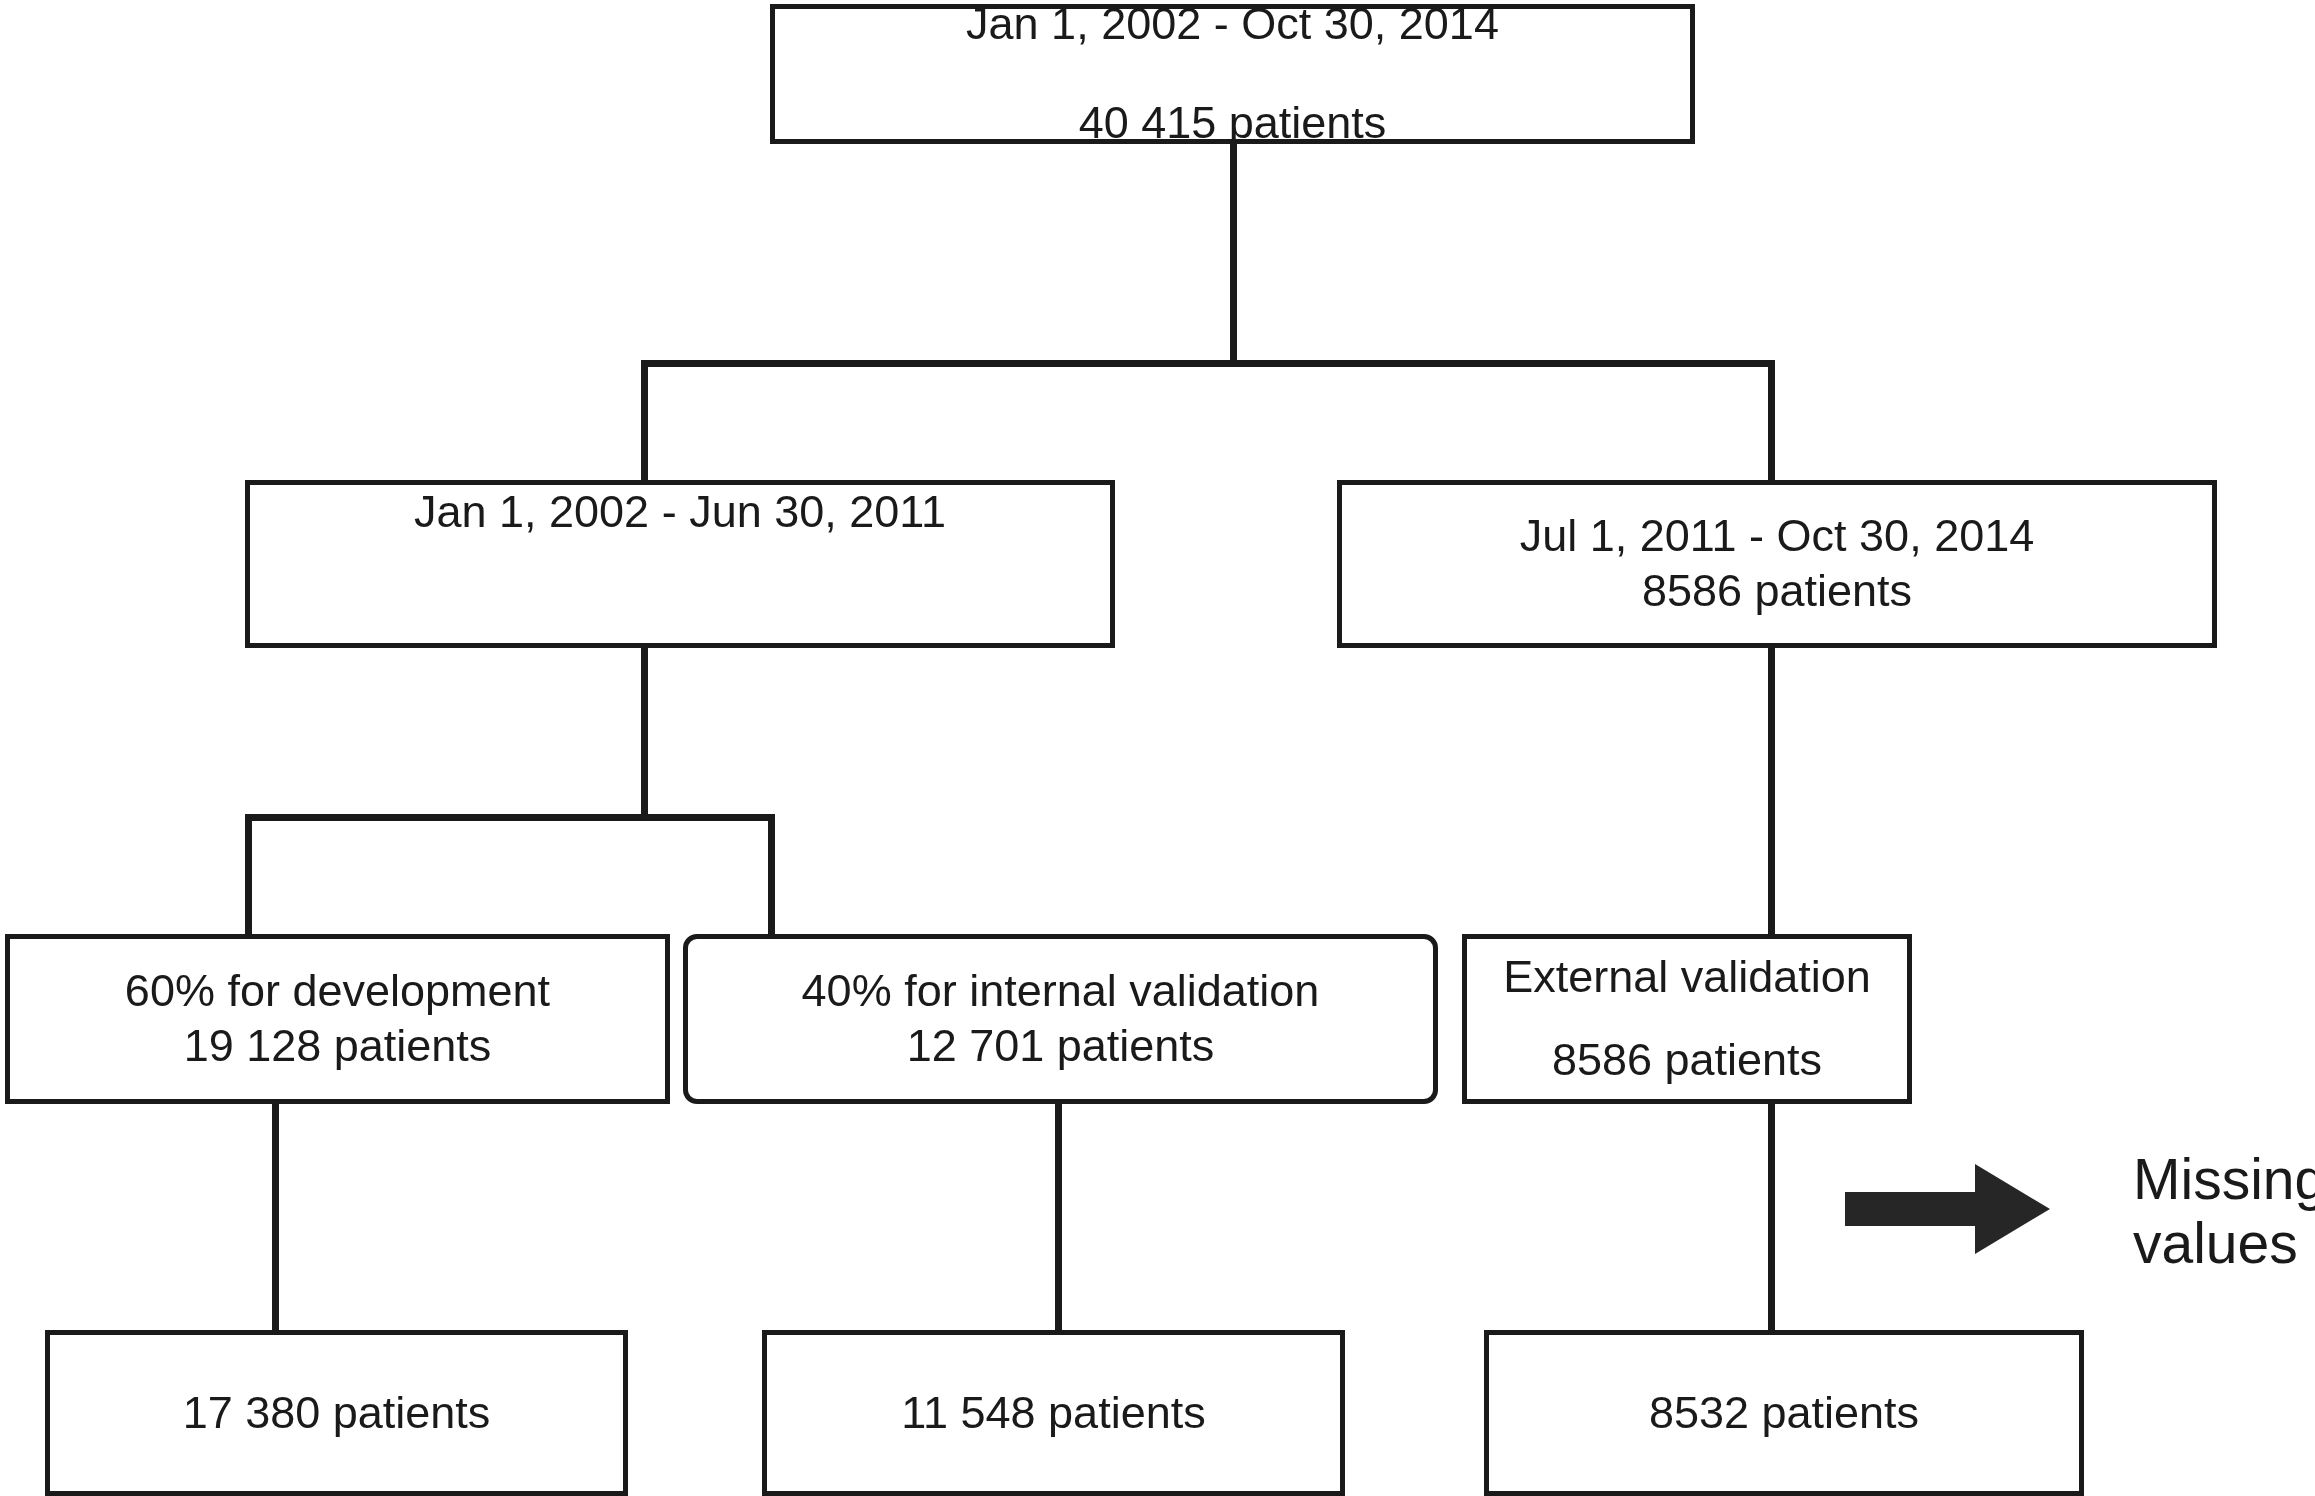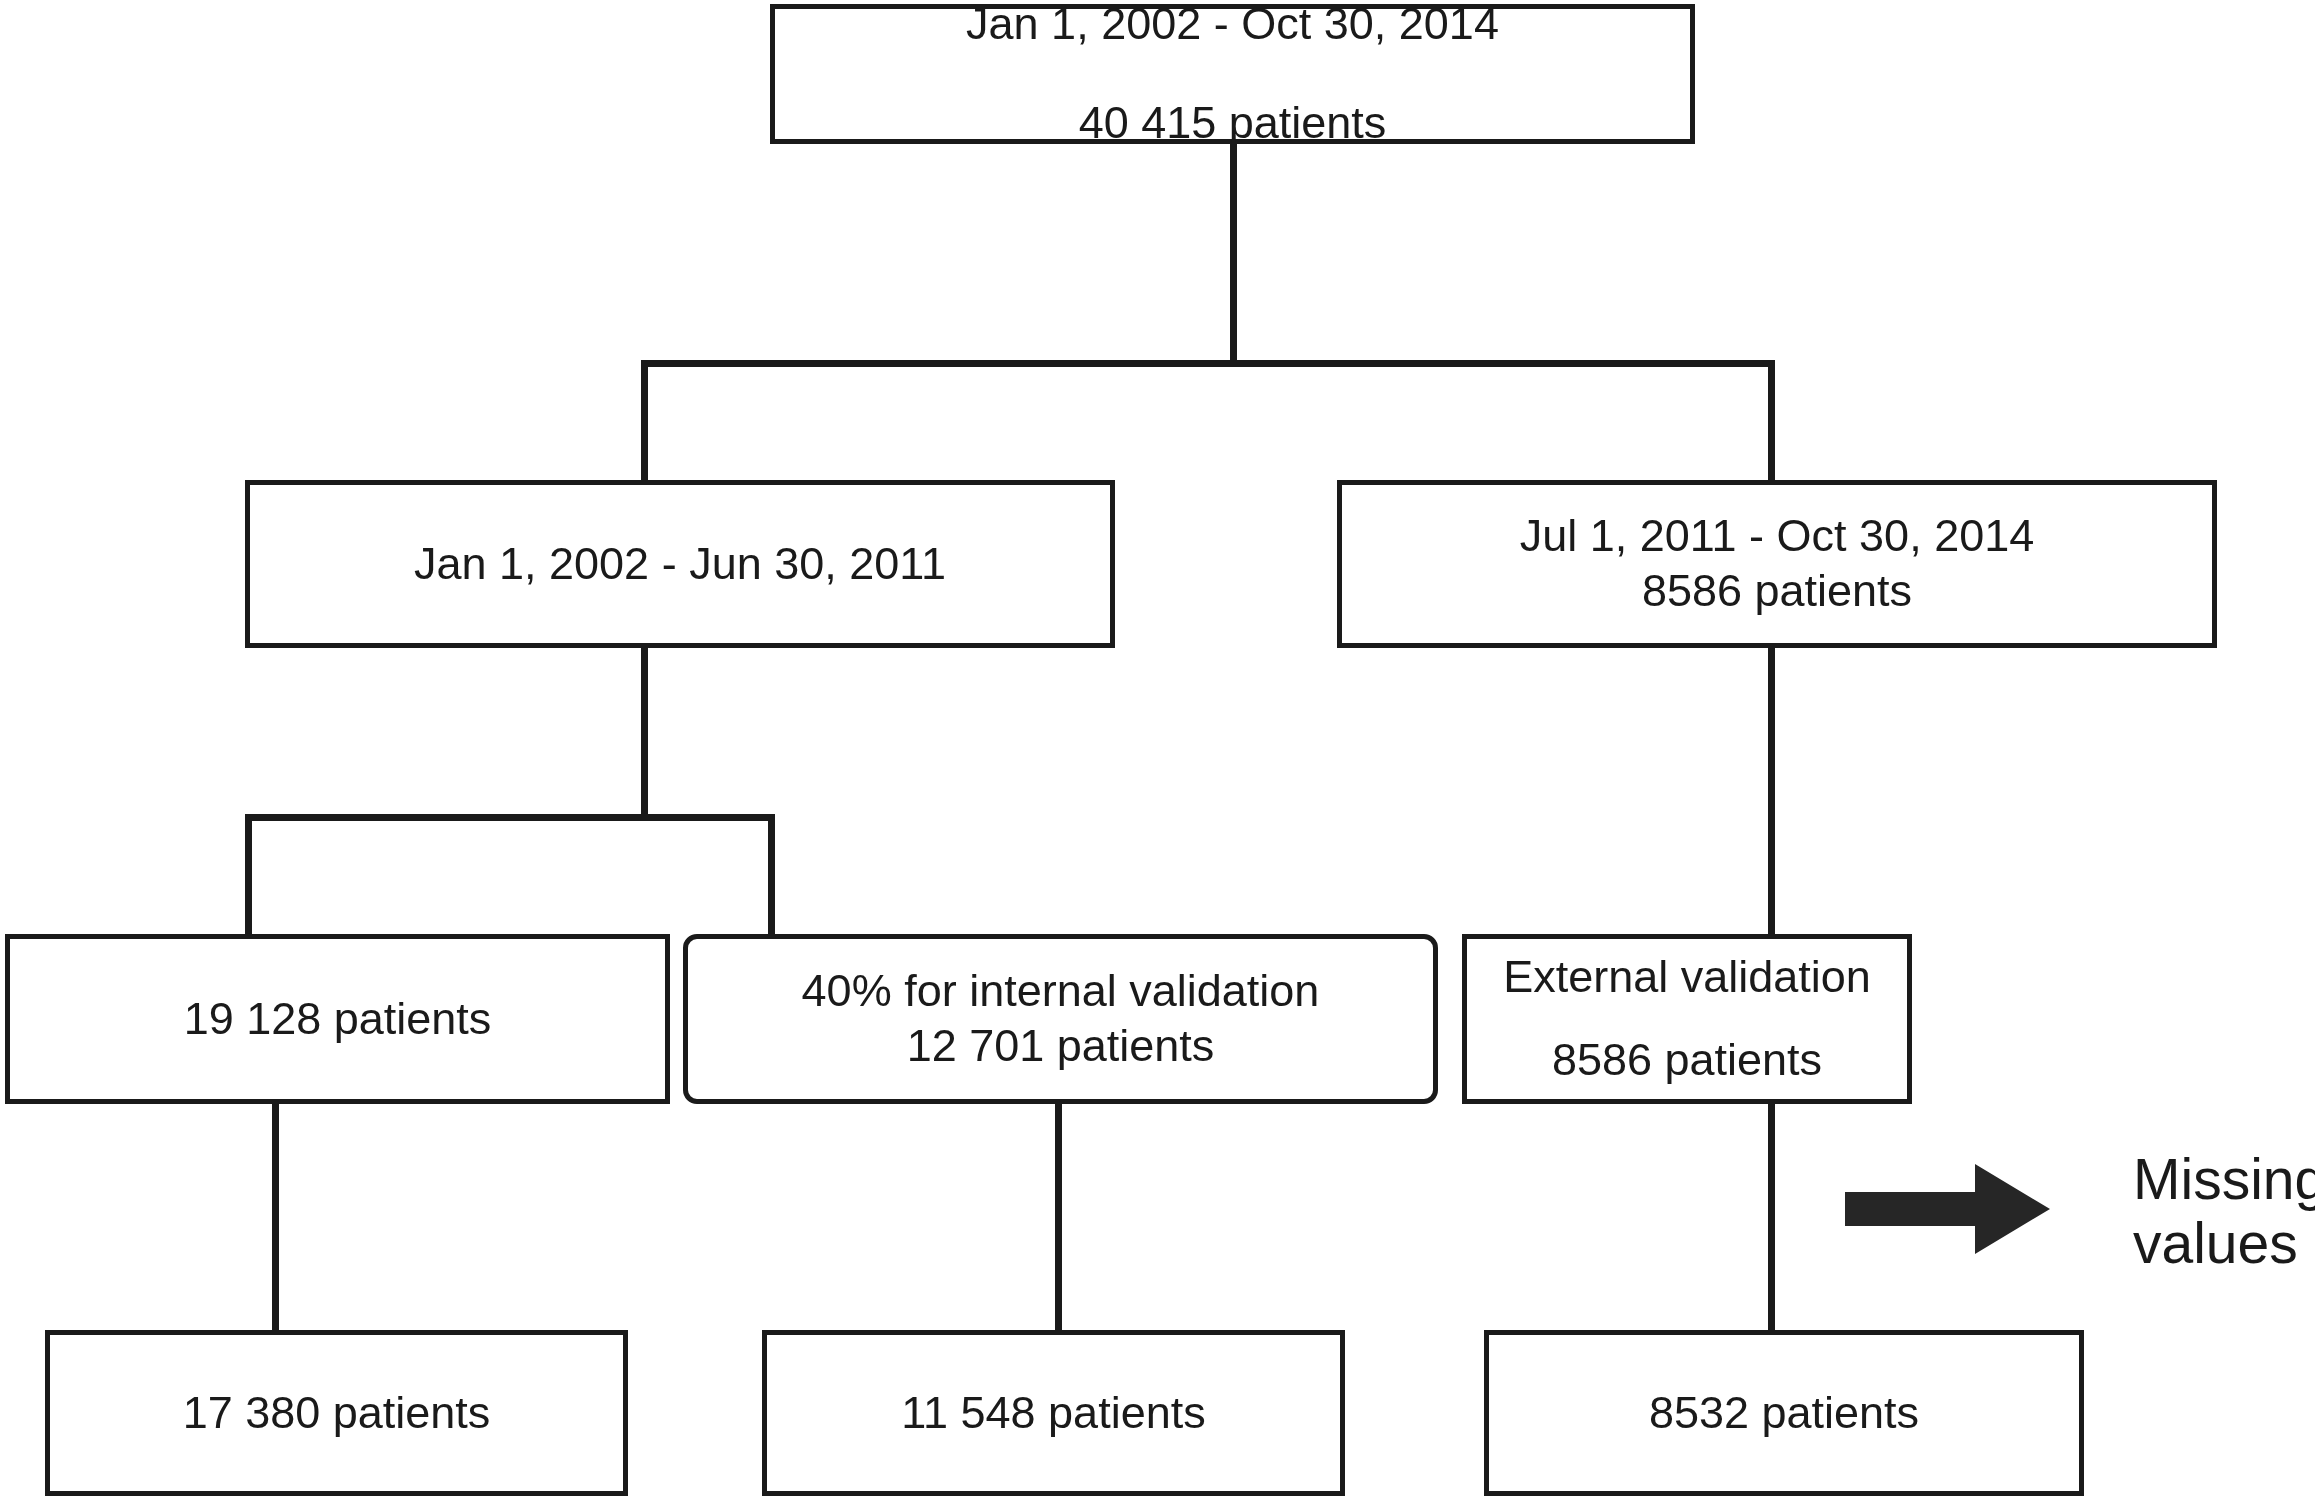--- a/index.html
+++ b/index.html
@@ -67,39 +67,40 @@
     <span class="line">Jan 1, 2002 - Oct 30, 2014</span>
     <span class="line">40 415 patients</span>
   </div>
 
   <div class="connector vline" style="left:1230px; top:140px; width:7px; height:227px;"></div>
 
   <div class="connector hline" style="left:641px; top:360px; width:1134px; height:7px;"></div>
   <div class="connector vline" style="left:641px; top:360px; width:7px; height:122px;"></div>
   <div class="connector vline" style="left:1768px; top:360px; width:7px; height:122px;"></div>
 
-  <div class="node" style="left:245px; top:480px; width:870px; height:168px;">
+  <div class="node" style="left:245px; top:480px; width:870px; height:168px;justify-content:space-between;">
     <span class="line">Jan 1, 2002 - Jun 30, 2011</span>
   </div>
 
   <div class="node" style="left:1337px; top:480px; width:880px; height:168px;">
     <span class="line">Jul 1, 2011 - Oct 30, 2014</span>
     <span class="line">8586 patients</span>
   </div>
 
   <div class="connector vline" style="left:641px; top:648px; width:7px; height:172px;"></div>
 
   <div class="connector hline" style="left:245px; top:814px; width:530px; height:7px;"></div>
   <div class="connector vline" style="left:245px; top:814px; width:7px; height:123px;"></div>
   <div class="connector vline" style="left:768px; top:814px; width:7px; height:123px;"></div>
 
   <div class="connector vline" style="left:1768px; top:648px; width:7px; height:290px;"></div>
   <div class="connector vline" style="left:1768px; top:1100px; width:7px; height:235px;"></div>
 
   <div class="node" style="left:5px; top:934px; width:665px; height:170px;">
+    <span class="line">60% for development</span>
     <span class="line">19 128 patients</span>
   </div>
 
   <div class="node" style="left:683px; top:934px; width:755px; height:170px;border-radius:14px;">
     <span class="line">40% for internal validation</span>
     <span class="line">12 701 patients</span>
   </div>
 
   <div class="node" style="left:1462px; top:934px; width:450px; height:170px;gap:28px;">
     <span class="line">External validation</span>

